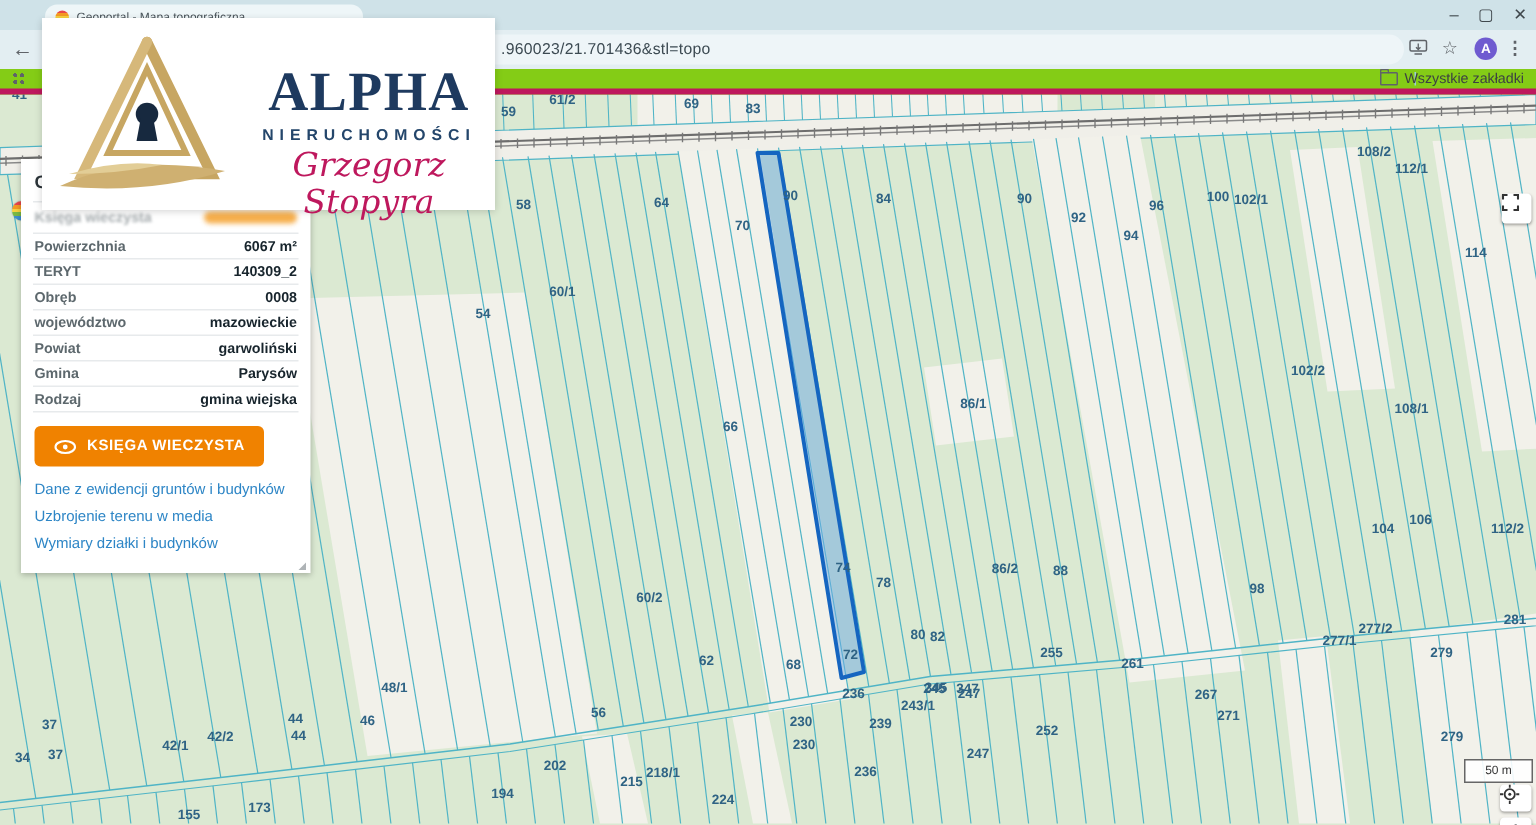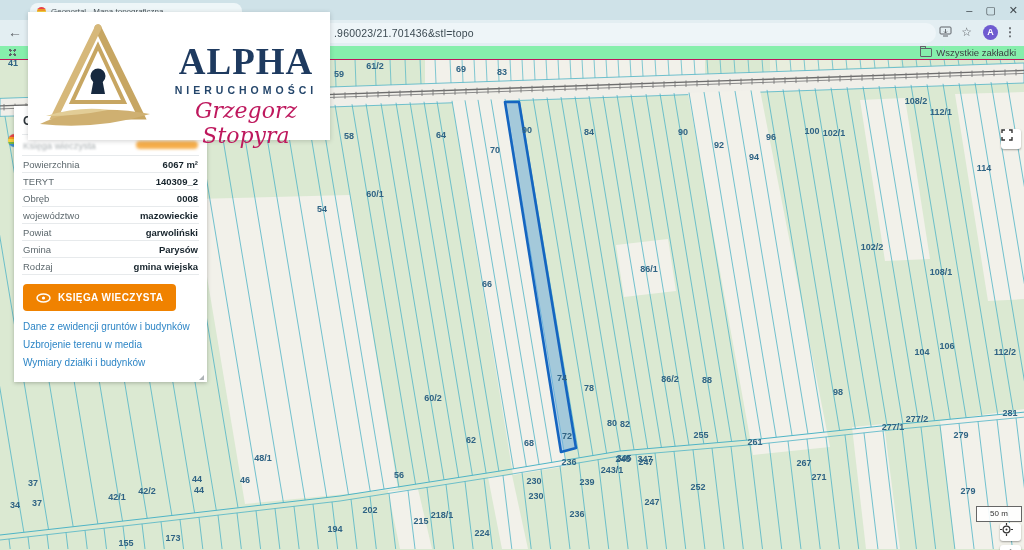--- a/index.html
+++ b/index.html
@@ -18,22 +18,22 @@
   #win-controls span{cursor:default;}
 
   #toolbar{left:0;top:20px;width:1024px;height:26px;background:#e3eef2;z-index:2;}
   #back-arrow{left:8px;top:4px;font-size:14px;color:#5f6368;}
   #url-pill{left:56px;top:3px;width:880px;height:20px;border-radius:10px;background:#eef5f8;}
   #url-text{left:334px;top:7px;font-size:10.5px;color:#3c4a52;letter-spacing:.2px;}
   .tb-ic{top:5px;font-size:12px;color:#5f6368;}
   #avatar{right:26px;top:5px;width:15px;height:15px;border-radius:50%;background:#6f5bd0;
           color:#fff;font-size:9px;font-weight:bold;text-align:center;line-height:15px;}
 
-  #bookmarksbar{left:0;top:46px;width:1024px;height:13px;background:#86efac;z-index:2;
-                border-bottom:1px solid #be185d;}
+  #bookmarksbar{left:0;top:46px;width:1024px;height:13px;background:#84cc16;z-index:2;
+                border-bottom:4px solid #be185d;}
   #apps-grid{left:8px;top:2px;width:9px;height:9px;
      background:conic-gradient(#5f6368 0 100%);-webkit-mask:radial-gradient(circle 1.4px at 25% 25%,#000 99%,transparent),radial-gradient(circle 1.4px at 75% 25%,#000 99%,transparent),radial-gradient(circle 1.4px at 25% 75%,#000 99%,transparent),radial-gradient(circle 1.4px at 75% 75%,#000 99%,transparent);
      mask:radial-gradient(circle 1.4px at 25% 25%,#000 99%,transparent),radial-gradient(circle 1.4px at 75% 25%,#000 99%,transparent),radial-gradient(circle 1.4px at 25% 75%,#000 99%,transparent),radial-gradient(circle 1.4px at 75% 75%,#000 99%,transparent);}
   #all-bookmarks{right:8px;top:1px;display:flex;align-items:center;gap:4px;font-size:9.5px;color:#3c4043;}
   #bm-sep{right:80px;top:2px;width:1px;height:9px;background:#9fcdd8;}
   .folder-ic{width:10px;height:7px;border:1px solid #5f6368;border-radius:1px;position:relative;}
   .folder-ic:before{content:"";position:absolute;left:-1px;top:-3px;width:4px;height:2px;border:1px solid #5f6368;border-bottom:none;border-radius:1px 1px 0 0;}
 
   
   #map{left:0;top:59px;width:1024px;height:491px;z-index:1;}
@@ -53,21 +53,21 @@
   #attribution{right:3px;bottom:2px;font-size:9px;color:#4a4a4a;
                text-shadow:0 0 2px #fff,0 0 2px #fff;}
   #attribution a{color:#3e7ec2;text-decoration:none;}
 
   
   #panel{left:14px;top:106px;width:193px;height:276px;background:#fff;z-index:5;
          box-shadow:0 1px 4px rgba(0,0,0,.25);box-sizing:border-box;padding:6px 9px 4px;}
   #panel-heading{font-size:12px;font-weight:bold;color:#2b3338;margin:2px 0 6px;}
   .divider{height:1px;background:#e7eaec;margin:0 -1px;}
   .prow{display:flex;justify-content:space-between;align-items:center;height:16px;}
-  .prow .lab{font-size:9.5px;color:#5d686d;}
+  .prow .lab{font-size:9.5px;color:#5d686d;font-weight:bold;}
   .prow .val{font-size:9.5px;font-weight:bold;color:#17242c;}
   #kw-row{height:20px;}
   #kw-row .lab{filter:blur(1.1px);opacity:.55;}
   #kw-bar{width:62px;height:8px;border-radius:4px;background:#f5a12d;filter:blur(1.6px);opacity:.85;}
   #kw-button{margin:9px 0 10px;display:inline-flex;align-items:center;gap:7px;background:#f08200;
              border:none;border-radius:4px;padding:8px 13px;color:#fff;font-size:10px;font-weight:bold;
              letter-spacing:.4px;font-family:"Liberation Sans",sans-serif;cursor:pointer;}
   .plink{font-size:10px;color:#2e86c6;margin:0 0 7px;cursor:pointer;}
   #resize-handle{position:absolute;right:3px;bottom:2px;width:0;height:0;
                  border-left:5px solid transparent;border-bottom:5px solid #9aa0a4;opacity:.8;}

